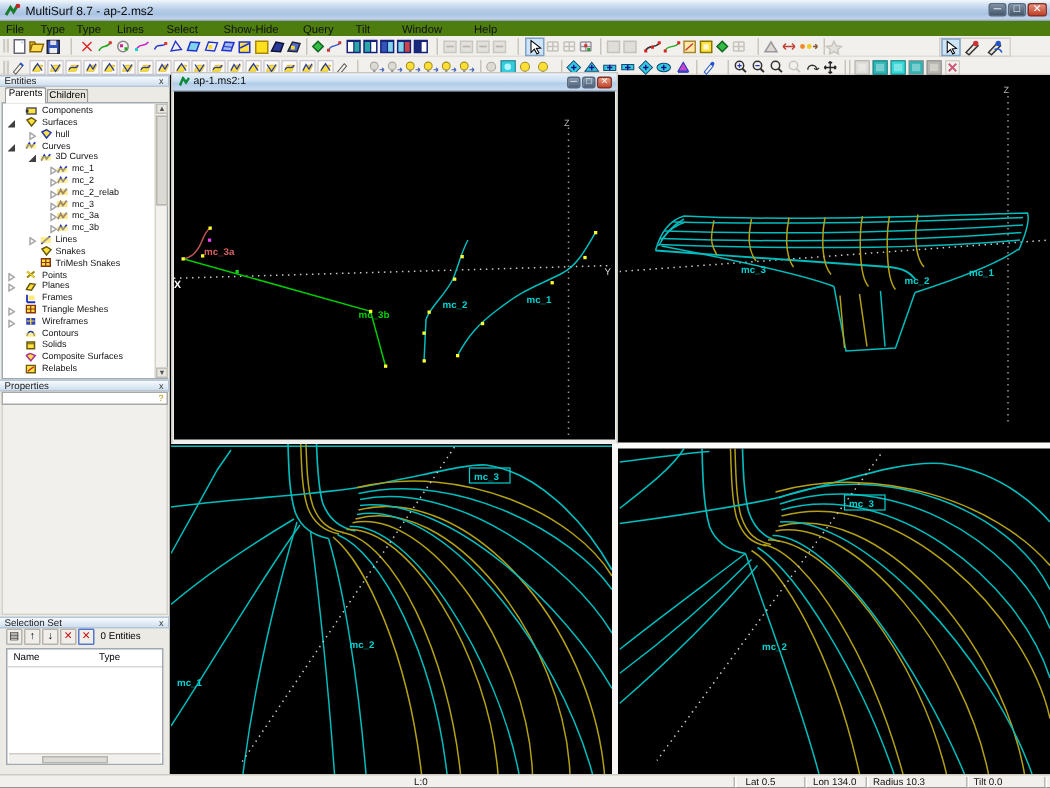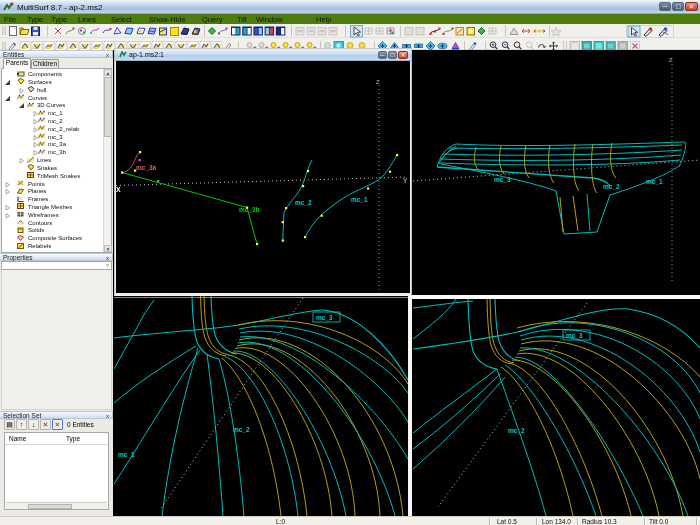--- a/index.html
+++ b/index.html
@@ -63,21 +63,21 @@
 
 <div class="abs" id="menubar">
  <span style="left:4px">File</span>
     <span style="left:27px">Type</span>
     <span style="left:51px">Type</span>
  <span style="left:78px">Lines</span>
     <span style="left:111px">Select</span>
     <span style="left:149px">Show-Hide</span>
  <span style="left:202px">Query</span>
     <span style="left:237px">Tilt</span>
-    <span style="left:256px">Window</span>
+    <span style="left:268px">Window</span>
  <span style="left:316px">Help</span>
 </div>
 
 <div class="abs" id="tb1"><svg width="700" height="14" id="tb1svg">
       <rect x="2" y="2" width="1.5" height="9" fill="#cfccc4"></rect>
       <rect x="4.5" y="2" width="1.5" height="9" fill="#cfccc4"></rect>
       <rect x="9.5" y="2.5" width="7" height="9" fill="#fff" stroke="#667"></rect>
       <path d="M14,2.5 L16.5,5 L14,5 Z" fill="#cde"></path>
       <path d="M20,10.5 L21.5,5.5 L29,5.5 L27.5,10.5 Z M20,10.5 L20,4 L23,4 L24,5.5" fill="#ffd94e" stroke="#8a6a00"></path>
       <rect x="31.5" y="3" width="8" height="8.5" fill="#3355bb" stroke="#223"></rect>

